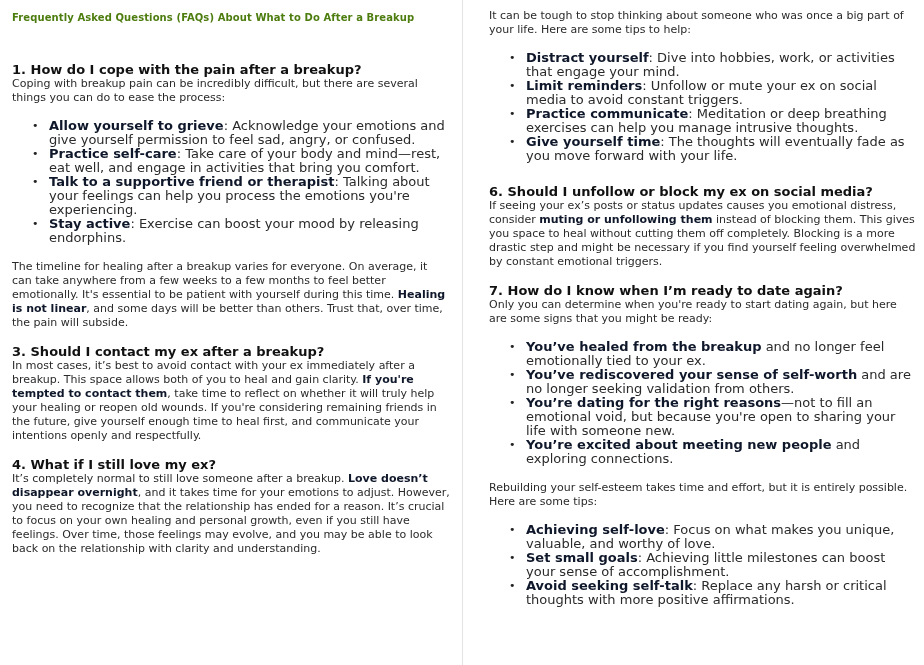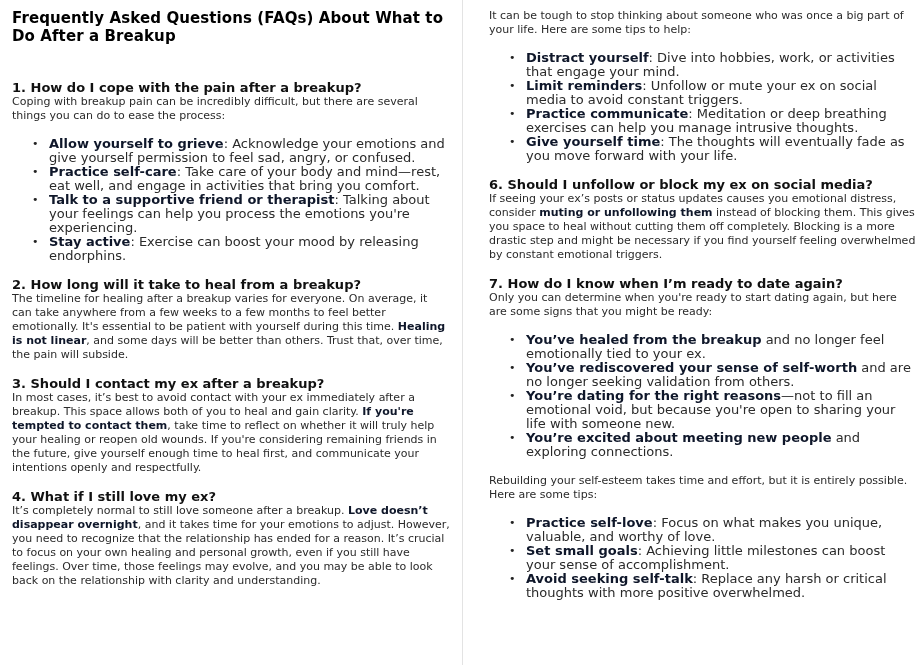--- a/index.html
+++ b/index.html
@@ -11,22 +11,22 @@
     position: absolute; top: 0; bottom: 0;
     box-sizing: border-box;
   }
   .col-left { left: 0; width: 462px; padding: 9px 12px 0 12px; }
   .col-right { left: 463px; width: 461px; padding: 9px 6px 0 26px; }
   .divider {
     position: absolute; left: 462px; top: 0; width: 1px; height: 665px;
     background: #e3e3e3;
   }
   h1 {
-    margin: 0 0 0 0; font-size: 15px; line-height: 18px; font-weight: bold;
-    color: #000000; letter-spacing: 0.1px;
+    margin: 0 0 0 0; font-size: 10px; line-height: 18px; font-weight: bold;
+    color: #4d7c0f; letter-spacing: 0.1px;
   }
   .faq { margin-top: 11px; }
   .col-right .faq:first-child { margin-top: 0; }
   h2 {
     margin: 0; font-size: 13px; line-height: 14px; font-weight: bold; color: #111111;
   }
   p {
     margin: 0; font-size: 11px; line-height: 14px; color: #2a2a2a;
   }
   p b, li b { color: #0f172a; }
@@ -53,21 +53,20 @@
     <p>Coping with breakup pain can be incredibly difficult, but there are several things you can do to ease the process:</p>
     <ul>
       <li><span class="bullet">•</span><b>Allow yourself to grieve</b><span>: Acknowledge your emotions and give yourself permission to feel sad, angry, or confused.</span></li>
       <li><span class="bullet">•</span><b>Practice self-care</b><span>: Take care of your body and mind—rest, eat well, and engage in activities that bring you comfort.</span></li>
       <li><span class="bullet">•</span><b>Talk to a supportive friend or therapist</b><span>: Talking about your feelings can help you process the emotions you're experiencing.</span></li>
       <li><span class="bullet">•</span><b>Stay active</b><span>: Exercise can boost your mood by releasing endorphins.</span></li>
     </ul>
   </section>
 
   <section class="faq" style="margin-top:15px">
-    <h2>2. How long will it take to heal from a breakup?</h2>
     <p><span>The timeline for healing after a breakup varies for everyone. On average, it can take anywhere from a few weeks to a few months to feel better emotionally. It's essential to be patient with yourself during this time. </span><b>Healing is not linear</b><span>, and some days will be better than others. Trust that, over time, the pain will subside.</span></p>
   </section>
 
   <section class="faq" style="margin-top:15px">
     <h2>3. Should I contact my ex after a breakup?</h2>
     <p><span>In most cases, it’s best to avoid contact with your ex immediately after a breakup. This space allows both of you to heal and gain clarity. </span><b>If you're tempted to contact them</b><span>, take time to reflect on whether it will truly help your healing or reopen old wounds. If you're considering remaining friends in the future, give yourself enough time to heal first, and communicate your intentions openly and respectfully.</span></p>
   </section>
 
   <section class="faq" style="margin-top:15px">
     <h2>4. What if I still love my ex?</h2>
@@ -81,37 +80,37 @@
   <section class="faq">
     <p>It can be tough to stop thinking about someone who was once a big part of your life. Here are some tips to help:</p>
     <ul>
       <li><span class="bullet">•</span><b>Distract yourself</b><span>: Dive into hobbies, work, or activities that engage your mind.</span></li>
       <li><span class="bullet">•</span><b>Limit reminders</b><span>: Unfollow or mute your ex on social media to avoid constant triggers.</span></li>
       <li><span class="bullet">•</span><b>Practice communicate</b><span>: Meditation or deep breathing exercises can help you manage intrusive thoughts.</span></li>
       <li><span class="bullet">•</span><b>Give yourself time</b><span>: The thoughts will eventually fade as you move forward with your life.</span></li>
     </ul>
   </section>
 
-  <section class="faq" style="margin-top:15px">
+  <section class="faq" style="margin-top:22px">
     <h2>6. Should I unfollow or block my ex on social media?</h2>
     <p><span>If seeing your ex’s posts or status updates causes you emotional distress, consider </span><b>muting or unfollowing them</b><span> instead of blocking them. This gives you space to heal without cutting them off completely. Blocking is a more drastic step and might be necessary if you find yourself feeling overwhelmed by constant emotional triggers.</span></p>
   </section>
 
   <section class="faq" style="margin-top:15px">
     <h2>7. How do I know when I’m ready to date again?</h2>
     <p>Only you can determine when you're ready to start dating again, but here are some signs that you might be ready:</p>
     <ul>
       <li><span class="bullet">•</span><b>You’ve healed from the breakup</b><span> and no longer feel emotionally tied to your ex.</span></li>
       <li><span class="bullet">•</span><b>You’ve rediscovered your sense of self-worth</b><span> and are no longer seeking validation from others.</span></li>
       <li><span class="bullet">•</span><b>You’re dating for the right reasons</b><span>—not to fill an emotional void, but because you're open to sharing your life with someone new.</span></li>
       <li><span class="bullet">•</span><b>You’re excited about meeting new people</b><span> and exploring connections.</span></li>
     </ul>
   </section>
 
   <section class="faq" style="margin-top:15px">
     <p>Rebuilding your self-esteem takes time and effort, but it is entirely possible. Here are some tips:</p>
     <ul>
-      <li><span class="bullet">•</span><b>Practice self-love</b><span>: Focus on what makes you unique, valuable, and worthy of love.</span></li>
+      <li><span class="bullet">•</span><b>Achieving self-love</b><span>: Focus on what makes you unique, valuable, and worthy of love.</span></li>
       <li><span class="bullet">•</span><b>Set small goals</b><span>: Achieving little milestones can boost your sense of accomplishment.</span></li>
-      <li><span class="bullet">•</span><b>Avoid seeking self-talk</b><span>: Replace any harsh or critical thoughts with more positive overwhelmed.</span></li>
+      <li><span class="bullet">•</span><b>Avoid seeking self-talk</b><span>: Replace any harsh or critical thoughts with more positive affirmations.</span></li>
     </ul>
   </section>
 </div>
 
 </body></html>

